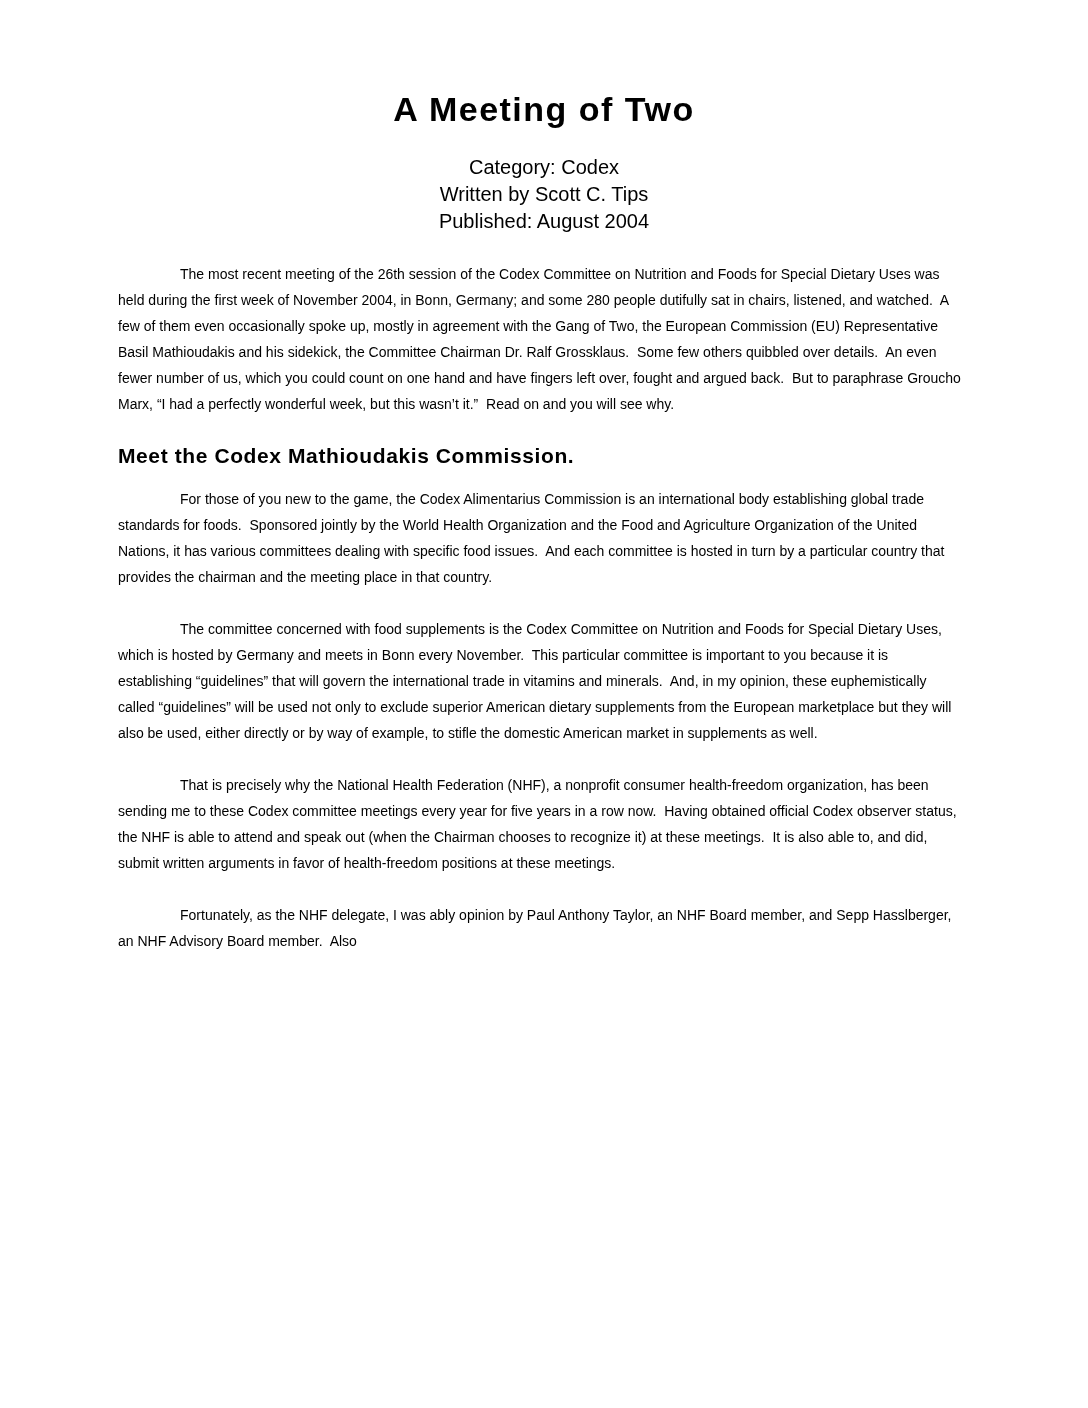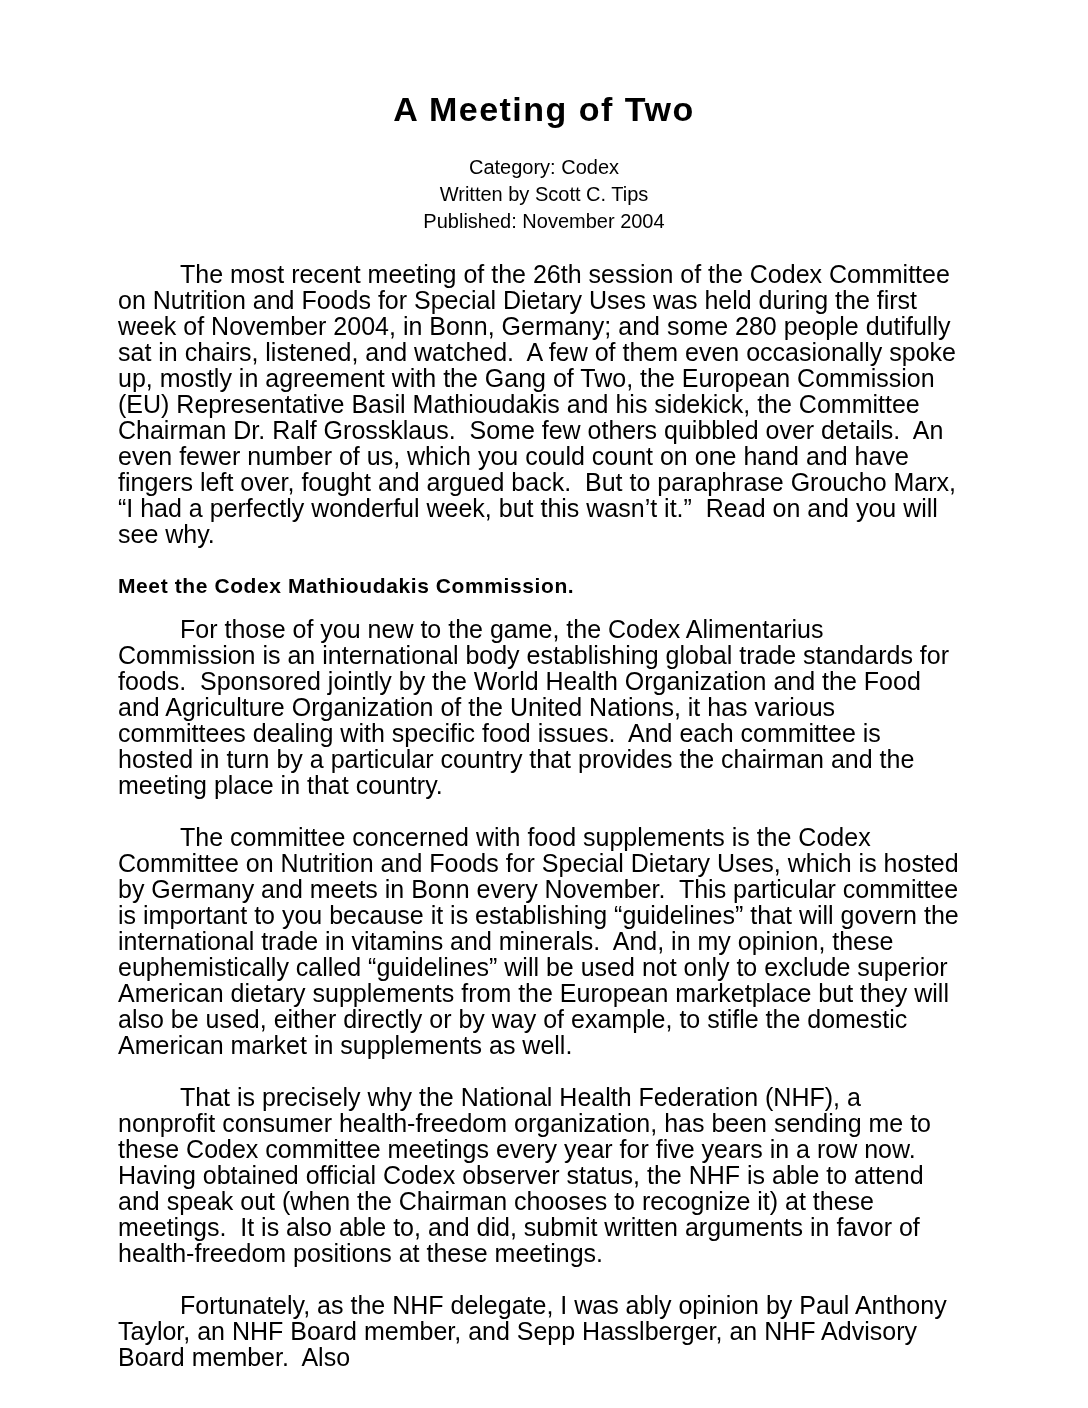--- a/index.html
+++ b/index.html
@@ -25,21 +25,21 @@
     text-align: center;
     margin: 0 0 26px 0;
   }
   .byline {
     text-align: center;
     font-size: 20px;
     line-height: 27px;
     margin: 0;
   }
   .para {
-    font-size: 25px;
+    font-size: 14px;
     line-height: 26px;
     margin: 26px 9px 0 0;
     text-indent: 62px;
     white-space: pre-wrap;
   }
   .heading {
     font-size: 21px;
     line-height: 26px;
     font-weight: bold;
     letter-spacing: 0.6px;
@@ -52,21 +52,21 @@
 </head>
 <body>
 
 <div class="page">
 
   <h1 class="doc-title">A Meeting of Two</h1>
 
   <div class="byline">
     <div>Category: Codex</div>
     <div>Written by Scott C. Tips</div>
-    <div>Published: November 2004</div>
+    <div>Published: August 2004</div>
   </div>
 
   <p class="para">The most recent meeting of the 26th session of the Codex Committee on Nutrition and Foods for Special Dietary Uses was held during the first week of November 2004, in Bonn, Germany; and some 280 people dutifully sat in chairs, listened, and watched.  A few of them even occasionally spoke up, mostly in agreement with the Gang of Two, the European Commission (EU) Representative Basil Mathioudakis and his sidekick, the Committee Chairman Dr. Ralf Grossklaus.  Some few others quibbled over details.  An even fewer number of us, which you could count on one hand and have fingers left over, fought and argued back.  But to paraphrase Groucho Marx, “I had a perfectly wonderful week, but this wasn’t it.”  Read on and you will see why.</p>
 
   <h2 class="heading">Meet the Codex Mathioudakis Commission.</h2>
 
   <p class="para">For those of you new to the game, the Codex Alimentarius Commission is an international body establishing global trade standards for foods.  Sponsored jointly by the World Health Organization and the Food and Agriculture Organization of the United Nations, it has various committees dealing with specific food issues.  And each committee is hosted in turn by a particular country that provides the chairman and the meeting place in that country.</p>
 
   <p class="para">The committee concerned with food supplements is the Codex Committee on Nutrition and Foods for Special Dietary Uses, which is hosted by Germany and meets in Bonn every November.  This particular committee is important to you because it is establishing “guidelines” that will govern the international trade in vitamins and minerals.  And, in my opinion, these euphemistically called “guidelines” will be used not only to exclude superior American dietary supplements from the European marketplace but they will also be used, either directly or by way of example, to stifle the domestic American market in supplements as well.</p>
 

